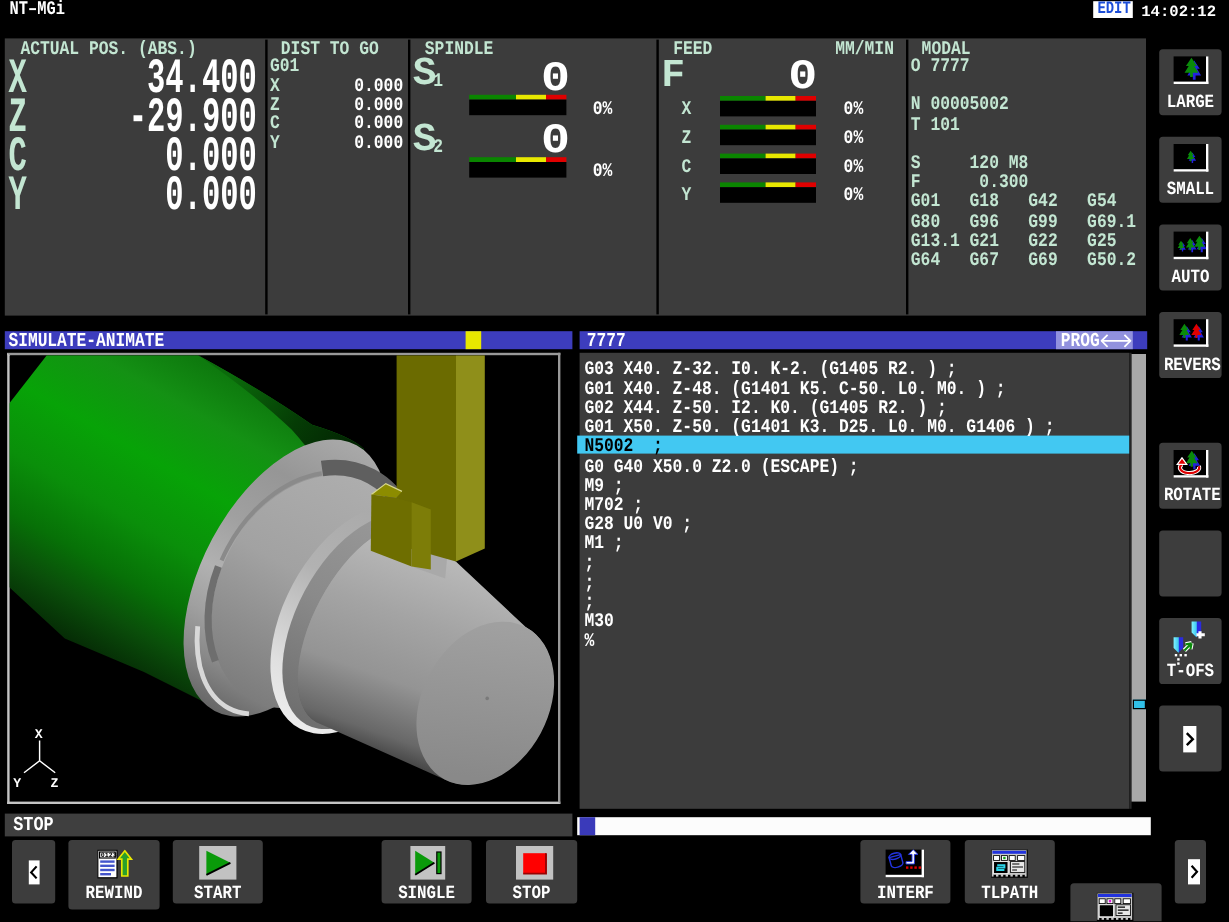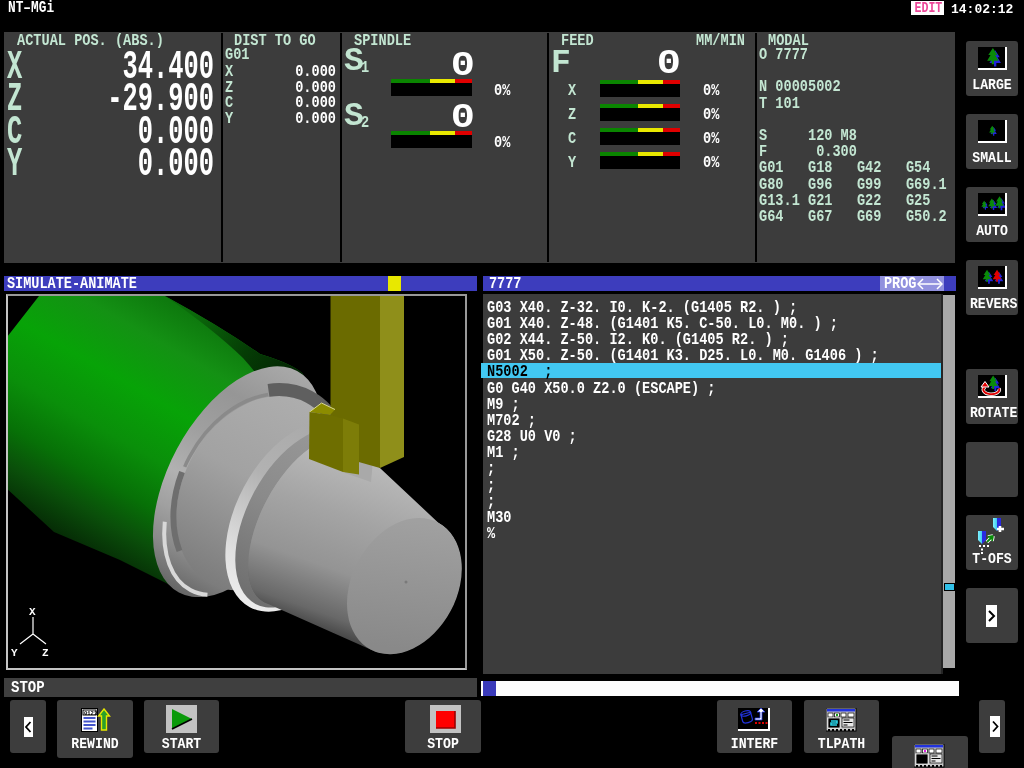--- a/index.html
+++ b/index.html
@@ -13,21 +13,21 @@
 .med{font-size:33px;line-height:25px;color:#c3e6d2;}
 .medv{font-size:35px;line-height:26px;transform:scaleX(1.15);transform-origin:100% 50%;text-align:right;color:#fff;}
 .btn{position:absolute;background:#3d3d3d;border-radius:3px;}
 .blab{position:absolute;width:100%;text-align:center;color:#fff;font-size:15.5px;line-height:15px;transform:scaleX(.85);}
 .ic{position:absolute;background:#000;border-right:2px solid #fff;border-bottom:2px solid #fff;}
 </style></head>
 <body>
 <div id="scr">
 
 <div class="ab w" style="left:8px;top:1px;font-size:16px;line-height:14px;transform:scaleX(.8);transform-origin:0 50%;">NT–MGi</div>
-<div class="ab" style="left:911px;top:1px;width:33px;height:14px;background:#fff;color:#ec4899;font-size:14.5px;text-align:center;line-height:14px;"><span style="display:inline-block;transform:scaleX(.8);">EDIT</span></div>
+<div class="ab" style="left:911px;top:1px;width:33px;height:14px;background:#fff;color:#1d4ed8;font-size:14.5px;text-align:center;line-height:14px;"><span style="display:inline-block;transform:scaleX(.8);">EDIT</span></div>
 <div class="ab w" style="left:951px;top:2px;font-size:13px;">14:02:12</div>
 
 <div class="ab" style="left:4px;top:32px;width:951px;height:231px;background:#3c3c3c;"></div>
 <div class="ab" style="left:221px;top:33px;width:2px;height:229px;background:#000;"></div>
 <div class="ab" style="left:340px;top:33px;width:2px;height:229px;background:#000;"></div>
 <div class="ab" style="left:547px;top:33px;width:2px;height:229px;background:#000;"></div>
 <div class="ab" style="left:755px;top:33px;width:2px;height:229px;background:#000;"></div>
 
 <div class="ab s t" style="left:17px;top:33px;">ACTUAL POS. (ABS.)</div>
 <div class="ab bigl" style="left:7px;top:53.5px;">X</div>
@@ -393,20 +393,29 @@
 <div class="btn" style="left:144px;top:700px;width:75px;height:53px;">
 <div class="ab" style="left:22px;top:5px;width:31px;height:28px;background:#c2c2c2;"></div>
 <svg class="ab" style="left:22px;top:5px;" width="31" height="28" viewBox="0 0 31 28">
 <polygon points="6,4 26,14 6,24" fill="#0a9a0a"></polygon>
 <path d="M 26,14 L 6,24" stroke="#000" stroke-width="1.6" fill="none"></path>
 </svg>
 <div class="blab" style="top:37px;">START</div>
     </div>
 
 
+<div class="btn" style="left:318px;top:700px;width:75px;height:53px;">
+<div class="ab" style="left:24px;top:5px;width:29px;height:28px;background:#c2c2c2;"></div>
+<svg class="ab" style="left:24px;top:5px;" width="29" height="28" viewBox="0 0 29 28">
+<polygon points="4,4 20,14 4,24" fill="#0a9a0a"></polygon>
+<path d="M 20,14 L 4,24" stroke="#000" stroke-width="1.6" fill="none"></path>
+<rect x="22" y="5" width="3.5" height="18" fill="#0a9a0a" stroke="#000" stroke-width="1"></rect>
+</svg>
+<div class="blab" style="top:37px;">SINGLE</div>
+    </div>
 
 <div class="btn" style="left:405px;top:700px;width:76px;height:53px;">
 <div class="ab" style="left:25px;top:5px;width:31px;height:28px;background:#c2c2c2;"></div>
 <svg class="ab" style="left:25px;top:5px;" width="31" height="28" viewBox="0 0 31 28">
 <rect x="6" y="6" width="19" height="17" fill="#f00"></rect>
 <path d="M 25,6 L 25,23 L 6,23" stroke="#900" stroke-width="1.6" fill="none"></path>
 </svg>
 <div class="blab" style="top:37px;">STOP</div>
     </div>
 

